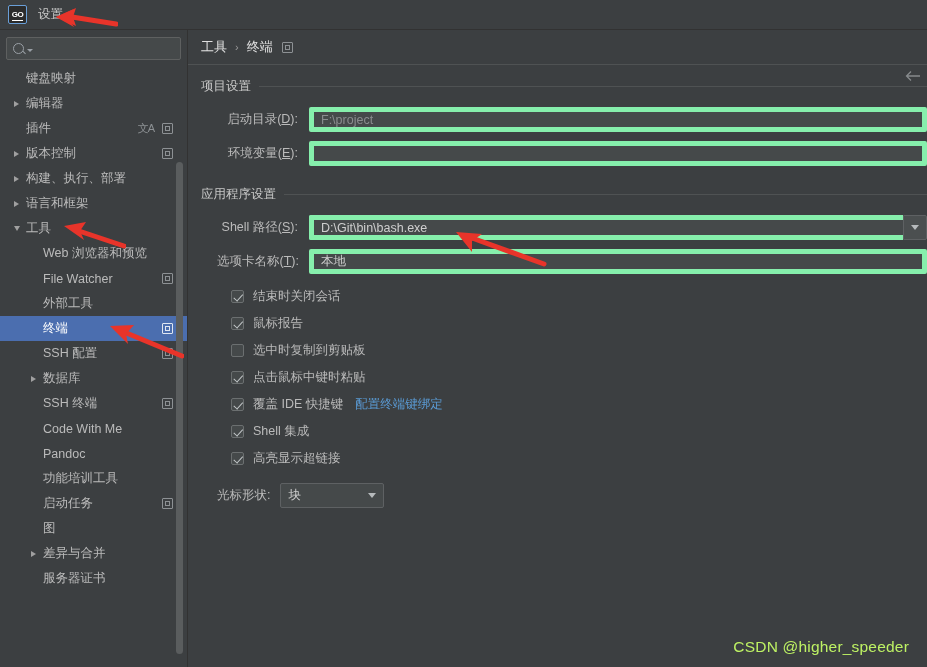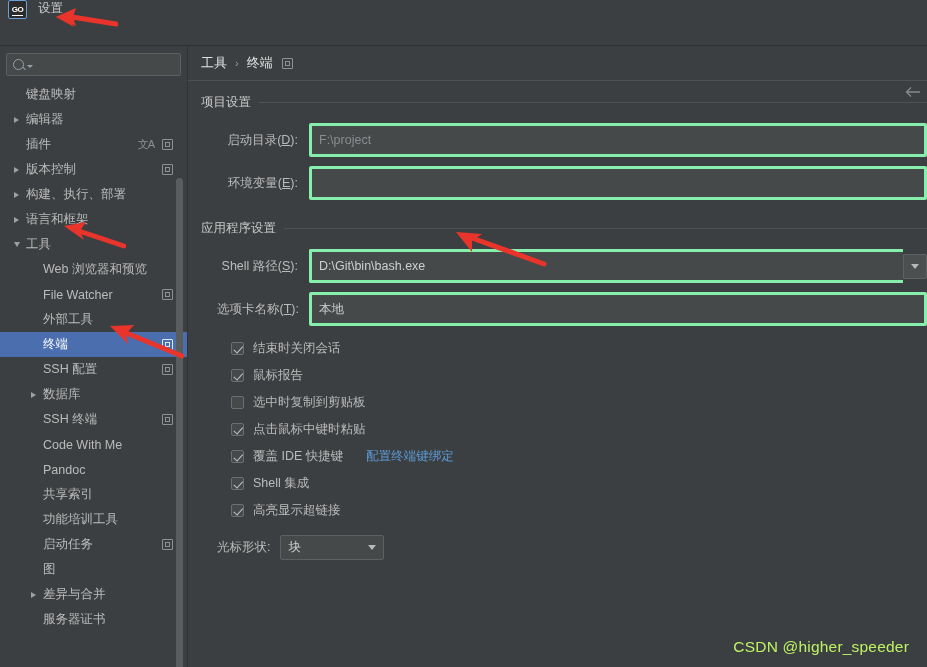--- a/index.html
+++ b/index.html
@@ -13,24 +13,25 @@
     overflow: hidden;
     font-family: "Liberation Sans", "DejaVu Sans", sans-serif;
     font-size: 12px;
     color: #bbbbbb;
     position: relative;
     -webkit-font-smoothing: antialiased;
   }
 
   
   .titlebar {
-    height: 46px;
+    height: 30px;
     background: #3c3f41;
     border-bottom: 1px solid #323232;
     display: flex;
+    align-items: center;
     padding-left: 8px;
     box-sizing: border-box;
     position: relative;
   }
   .go-icon {
     width: 17px; height: 17px;
     background: #2b2b2b;
     border: 1px solid #6a9fd8;
     border-radius: 2px;
     display: flex; align-items: center; justify-content: center;
@@ -277,23 +278,23 @@
     text-align: right;
     padding-right: 11px;
     font-size: 12.5px;
     color: #bbbbbb;
     box-sizing: border-box;
     white-space: nowrap;
   }
   .field-label u { text-decoration: underline; }
   .field-input {
     flex: 1;
-    height: 34px;
+    height: 25px;
     background: #45494a;
-    border: 3px solid #86efac;
+    border: 5px solid #86efac;
     border-radius: 2px;
     display: flex;
     align-items: center;
     padding: 4px 7px;
     box-sizing: border-box;
     color: #cfcfcf;
     font-size: 12.5px;
     margin-right: 0;
     min-width: 0;
   }
@@ -342,21 +343,21 @@
     border-width: 0 1.8px 1.8px 0;
     transform: rotate(42deg);
   }
   .check-label {
     margin-left: 9px;
     font-size: 12.5px;
     color: #bbbbbb;
     white-space: nowrap;
   }
   .inline-link {
-    margin-left: 23px;
+    margin-left: 12px;
     color: #5a9ad4;
     font-size: 12.5px;
     text-decoration: none;
     cursor: pointer;
   }
 
   .cursor-row {
     display: flex;
     align-items: center;
     padding-left: 16px;
@@ -496,24 +497,20 @@
           <span class="tree-label">SSH 终端</span>
           <span class="scope-icon"></span>
         </div>
         <div class="tree-row lvl2">
           <span class="tw"></span>
           <span class="tree-label">Code With Me</span>
         </div>
         <div class="tree-row lvl2">
           <span class="tw"></span>
           <span class="tree-label">Pandoc</span>
-        </div>
-        <div class="tree-row lvl2">
-          <span class="tw"></span>
-          <span class="tree-label">共享索引</span>
         </div>
         <div class="tree-row lvl2">
           <span class="tw"></span>
           <span class="tree-label">功能培训工具</span>
         </div>
         <div class="tree-row lvl2">
           <span class="tw"></span>
           <span class="tree-label">启动任务</span>
           <span class="scope-icon"></span>
         </div>

